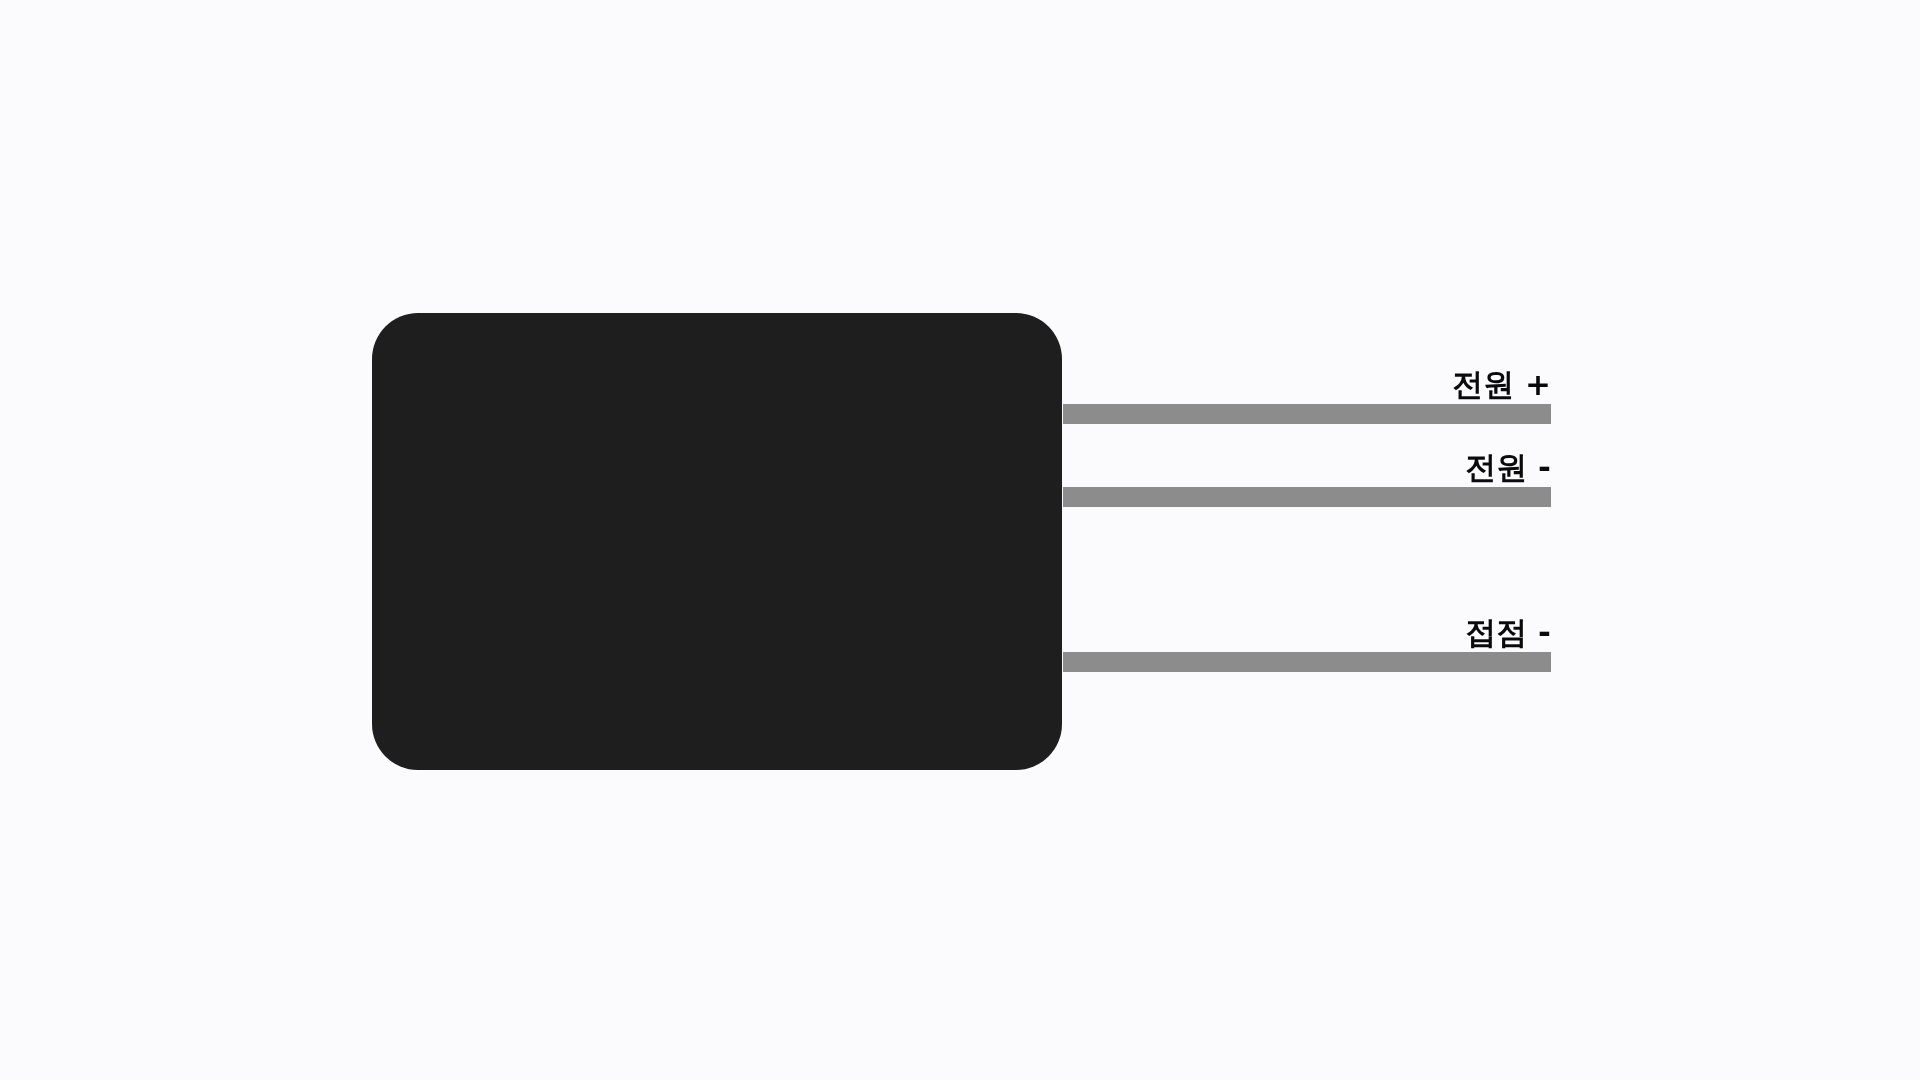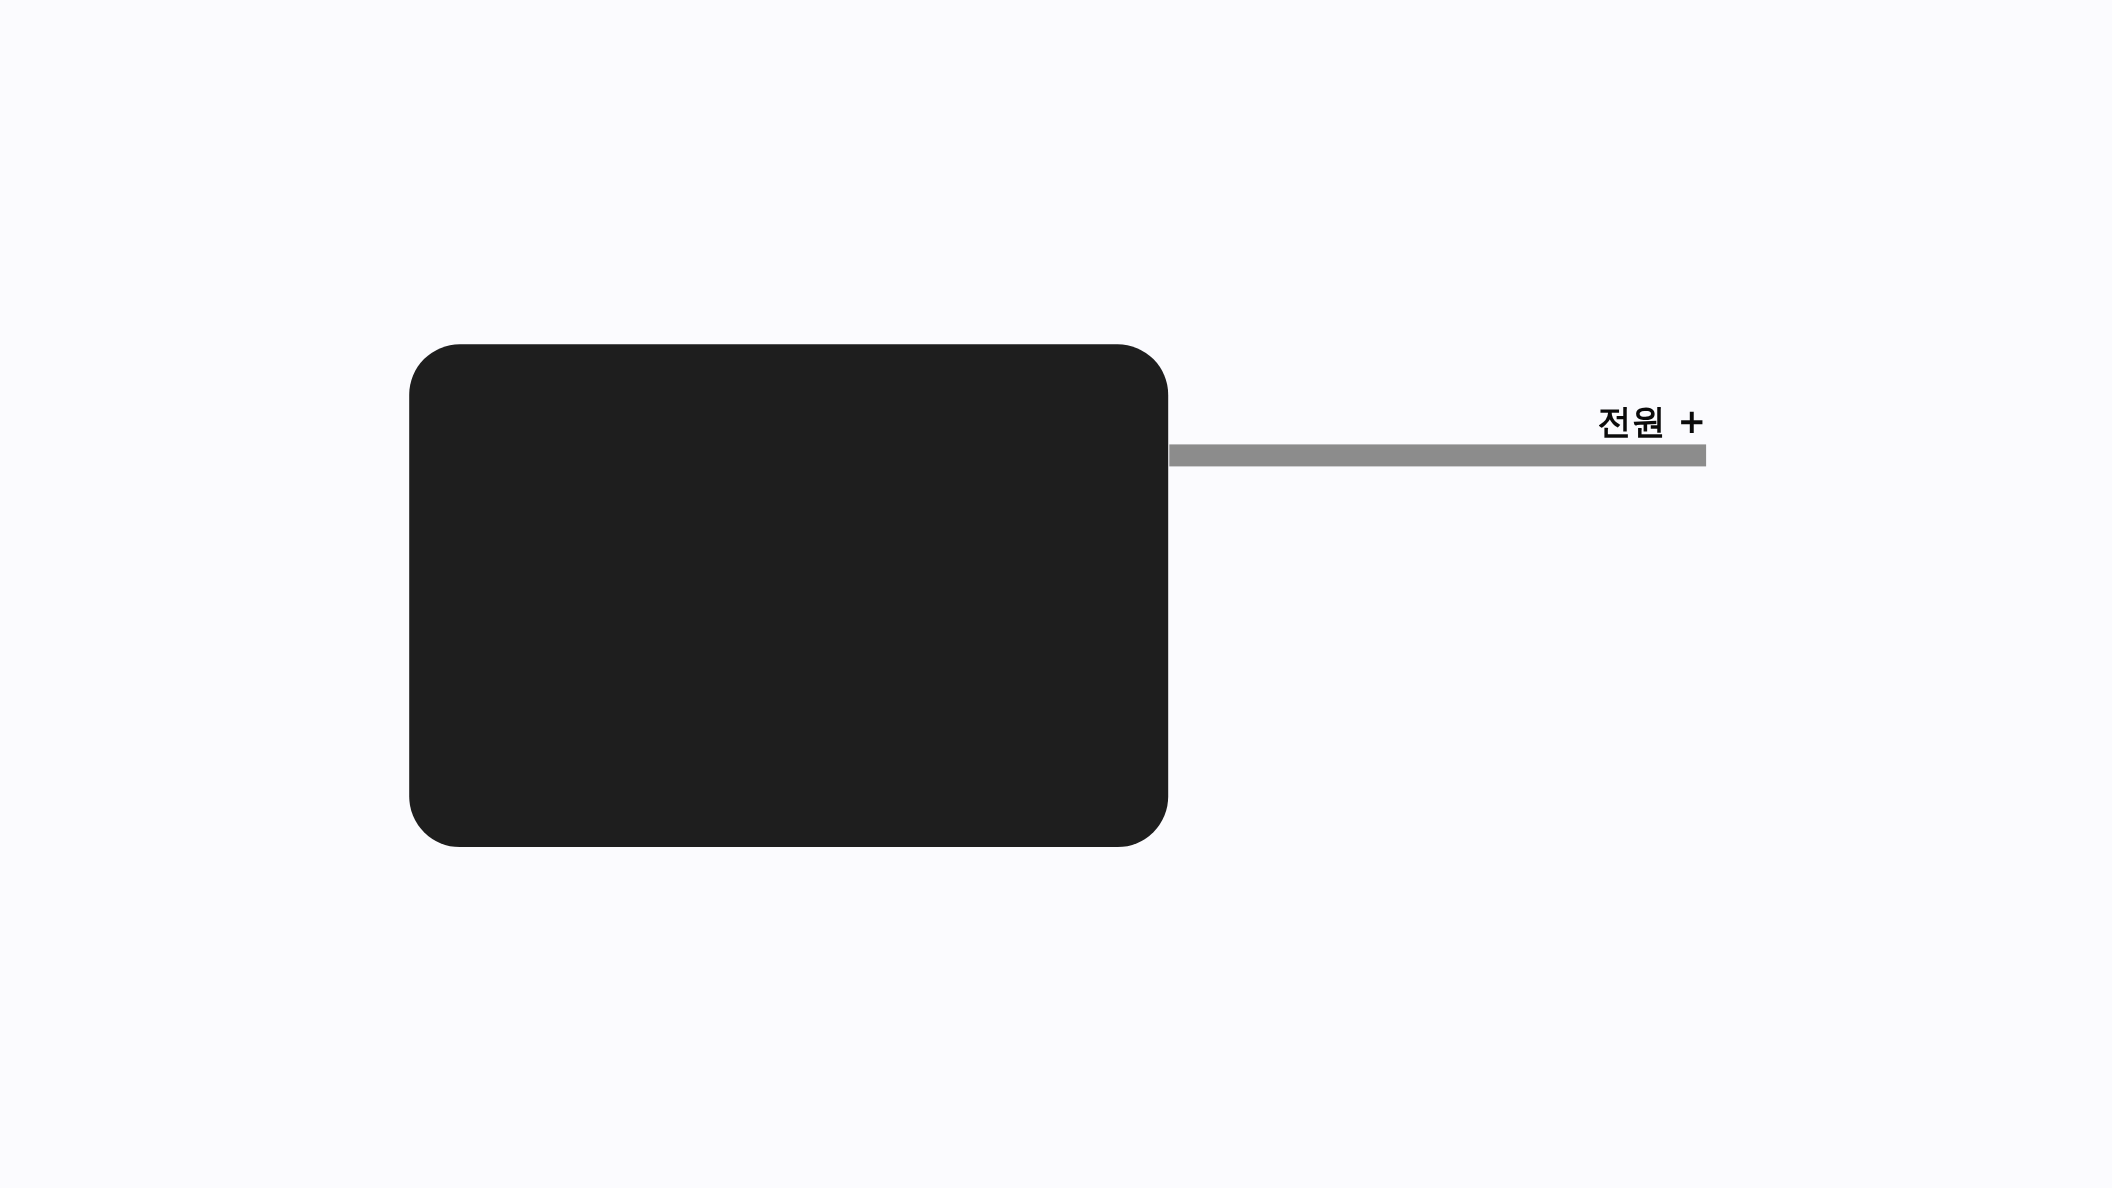--- a/index.html
+++ b/index.html
@@ -69,16 +69,24 @@
 
 <div id="diagram-canvas">
 
   <div id="device-body"></div>
 
   <div class="wire-group" id="wire-group-0">
     <div class="wire-label">전원 +</div>
     <div class="wire"></div>
   </div>
 
+  <div class="wire-group" id="wire-group-1">
+    <div class="wire-label">전원 -</div>
+    <div class="wire"></div>
+  </div>
 
 
+  <div class="wire-group" id="wire-group-3">
+    <div class="wire-label">접점 -</div>
+    <div class="wire"></div>
+  </div>
 
 </div>
 
 </body></html>

